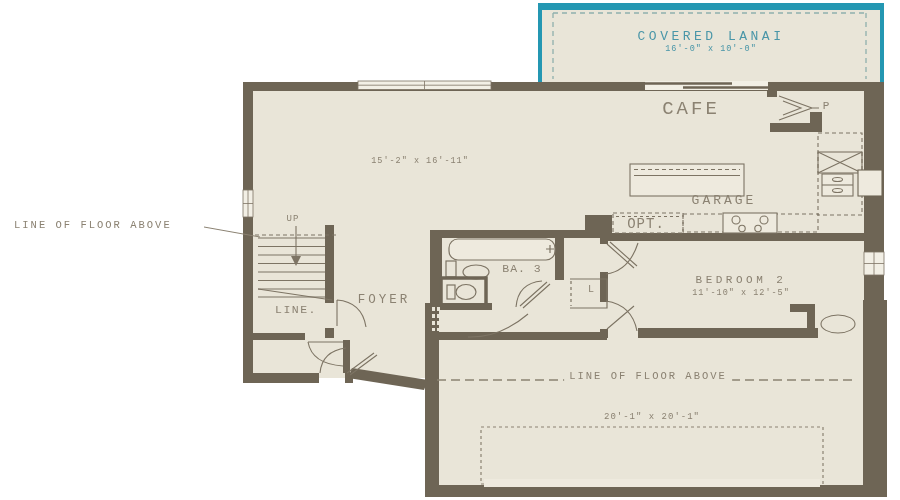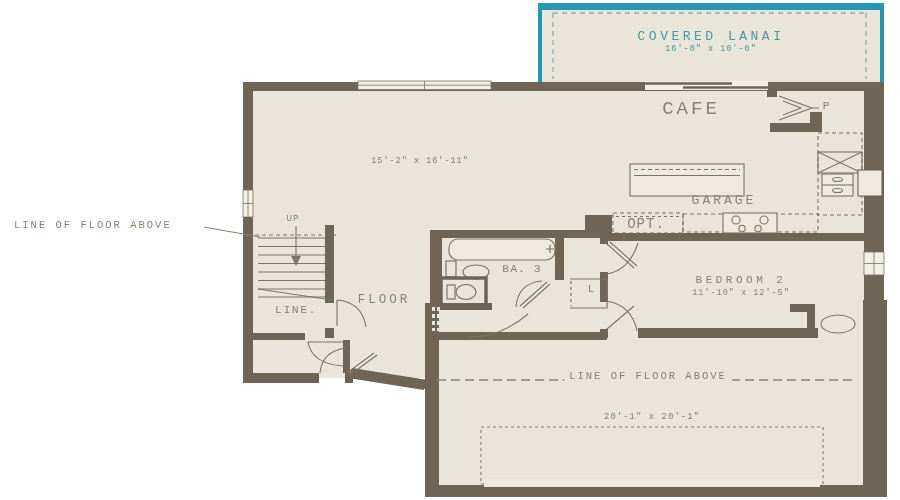--- a/index.html
+++ b/index.html
@@ -154,17 +154,17 @@
   <div class="lbl c" style="left:420px;top:157px;font-size:8.5px;letter-spacing:1px;">15'-2" x 16'-11"</div>
   <div class="lbl c" style="left:724px;top:194px;font-size:13px;letter-spacing:3px;">GARAGE</div>
   <div class="lbl c" style="left:646px;top:217px;font-size:14px;letter-spacing:1px;">OPT.</div>
   <div class="lbl" style="left:14px;top:220px;font-size:10.5px;letter-spacing:2px;">LINE OF FLOOR ABOVE</div>
   <div class="lbl c" style="left:293px;top:215px;font-size:9px;letter-spacing:1px;">UP</div>
   <div class="lbl c" style="left:522px;top:263px;font-size:11.5px;letter-spacing:1px;">BA. 3</div>
   <div class="lbl c" style="left:591px;top:285px;font-size:10px;">L</div>
   <div class="lbl c" style="left:741px;top:275px;font-size:11px;letter-spacing:3.5px;">BEDROOM 2</div>
   <div class="lbl c" style="left:741px;top:289px;font-size:8.5px;letter-spacing:1px;">11'-10" x 12'-5"</div>
   <div class="lbl c" style="left:296px;top:304px;font-size:11.5px;letter-spacing:1.5px;">LINE.</div>
-  <div class="lbl c" style="left:384px;top:294px;font-size:12.5px;letter-spacing:3px;">FLOOR</div>
+  <div class="lbl c" style="left:384px;top:294px;font-size:12.5px;letter-spacing:3px;">FOYER</div>
   <div class="lbl c linebg" style="left:648px;top:371px;font-size:10.5px;letter-spacing:2px;">LINE OF FLOOR ABOVE</div>
   <div class="lbl c" style="left:652px;top:413px;font-size:9px;letter-spacing:1px;">20'-1" x 20'-1"</div>
 
 </div>
 
 </body></html>

